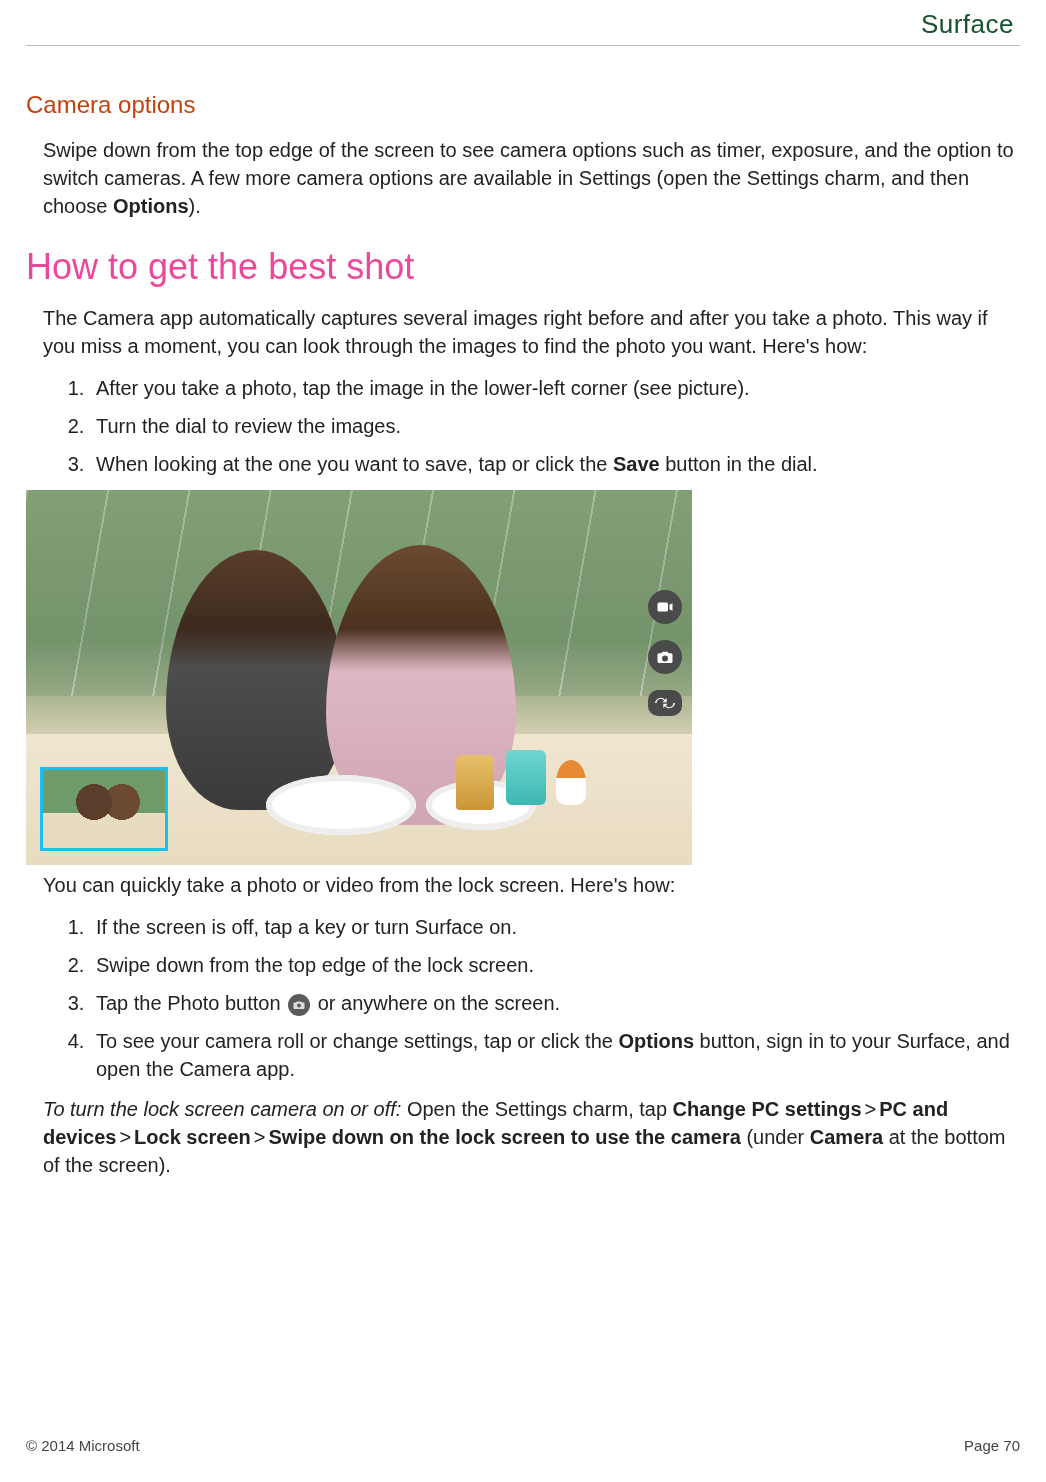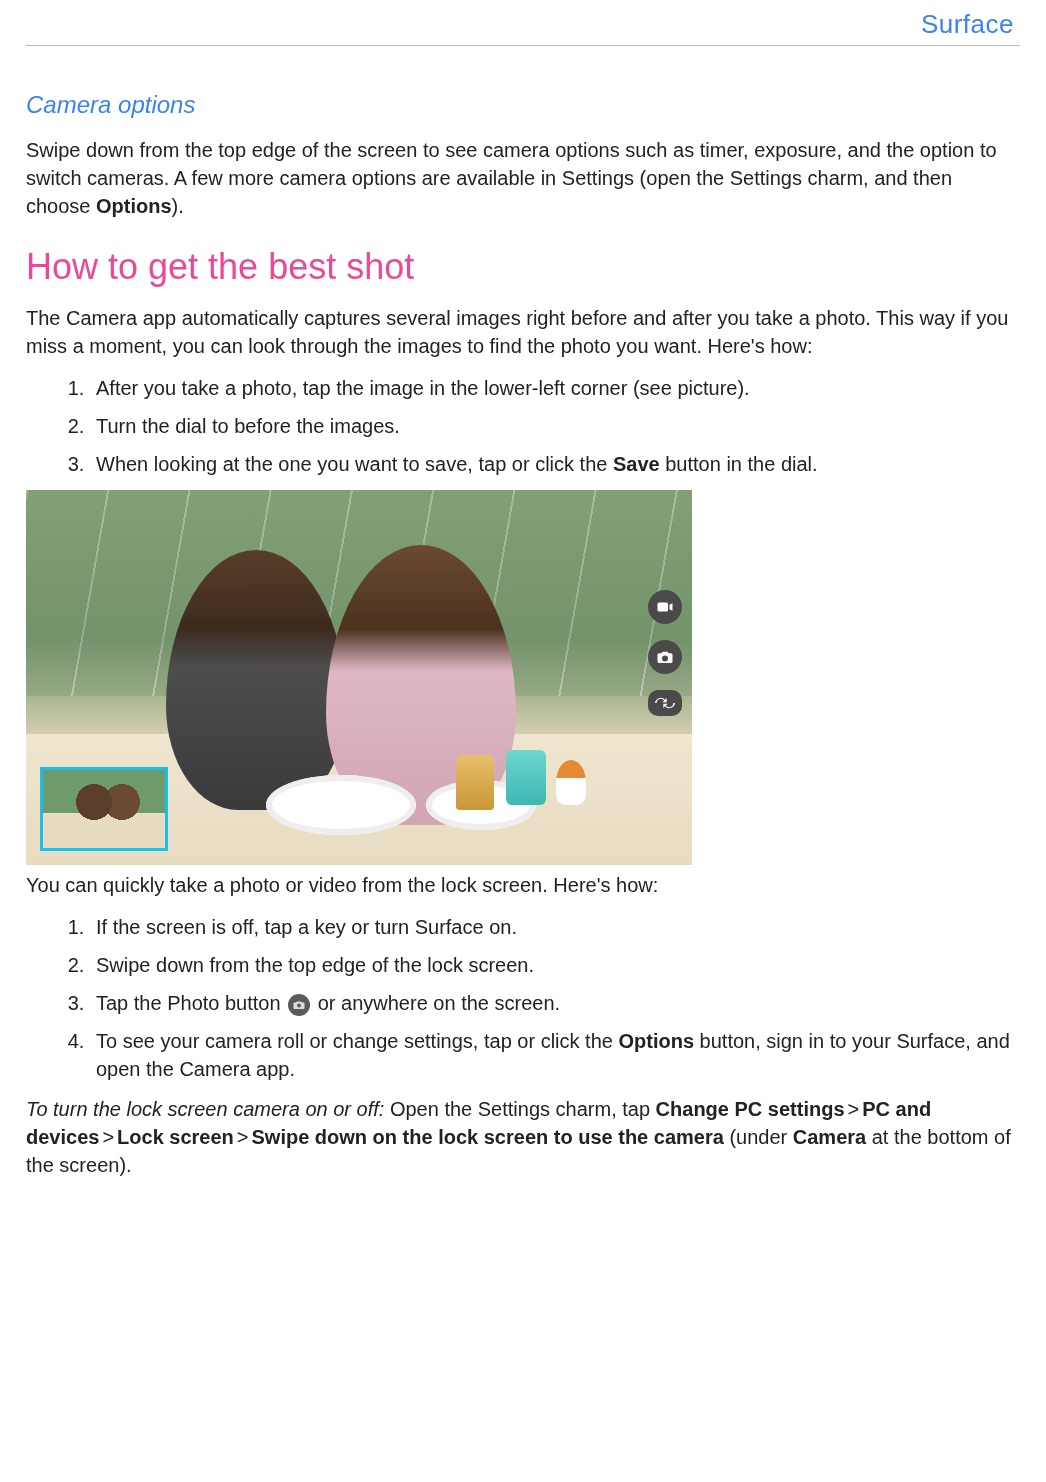--- a/index.html
+++ b/index.html
@@ -25,39 +25,38 @@
     height: 38px;
     border-bottom: 1px solid #bbb;
     padding-bottom: 2px;
     padding-right: 6px;
     margin-bottom: 42px;
   }
   .brand {
     font-family: "Segoe UI Light", "Segoe UI", Arial, sans-serif;
     font-weight: 300;
     font-size: 26px;
-    color: #3b82f6;
+    color: #14532d;
     letter-spacing: 0.5px;
   }
   .heading-camera {
-    font-style: italic;
-    color: #3b82f6;
+    color: #c2410c;
     font-weight: 400;
     font-size: 24px;
     margin: 0 0 14px 0;
   }
   .heading-blue {
     color: #ec4899;
     font-weight: 300;
     font-size: 36px;
     margin: 22px 0 12px 0;
     font-family: "Segoe UI Light", "Segoe UI", Arial, sans-serif;
   }
   p {
-    margin: 0 0 14px 0;
+    margin: 0 0 14px 17px;
   }
   ol {
     margin: 6px 0 12px 0;
     padding-left: 64px;
   }
   ol li {
     padding-left: 6px;
     margin-bottom: 10px;
   }
   .bold { font-weight: 700; }
@@ -169,21 +168,21 @@
 
   <h3 class="heading-camera">Camera options</h3>
   <p>
     <span>Swipe down from the top edge of the screen to see camera options such as timer, exposure, and the option to switch cameras. A few more camera options are available in Settings (open the Settings charm, and then choose </span><span class="bold">Options</span><span>).</span>
   </p>
 
   <h2 class="heading-blue">How to get the best shot</h2>
   <p>The Camera app automatically captures several images right before and after you take a photo. This way if you miss a moment, you can look through the images to find the photo you want. Here's how:</p>
   <ol>
     <li>After you take a photo, tap the image in the lower-left corner (see picture).</li>
-    <li>Turn the dial to before the images.</li>
+    <li>Turn the dial to review the images.</li>
     <li>
       <span>When looking at the one you want to save, tap or click the </span><span class="bold">Save</span><span> button in the dial.</span>
     </li>
   </ol>
 
   <div class="photo-wrap">
     <div class="photo-scene"></div>
     <div class="greenhouse-glass"></div>
     <div class="table-top"></div>
     <div class="person a"></div>
@@ -228,13 +227,17 @@
     </li>
     <li>
       <span>To see your camera roll or change settings, tap or click the </span><span class="bold">Options</span><span> button, sign in to your Surface, and open the Camera app.</span>
     </li>
   </ol>
 
   <p>
     <span class="italic">To turn the lock screen camera on or off:</span><span> Open the Settings charm, tap </span><span class="bold">Change PC settings</span><span class="gt">&gt;</span><span class="bold">PC and devices</span><span class="gt">&gt;</span><span class="bold">Lock screen</span><span class="gt">&gt;</span><span class="bold">Swipe down on the lock screen to use the camera</span><span> (under </span><span class="bold">Camera</span><span> at the bottom of the screen).</span>
   </p>
 
+  <div class="footer">
+    <span>© 2014 Microsoft</span>
+    <span>Page 70</span>
+  </div>
 </div>
 
 </body></html>

